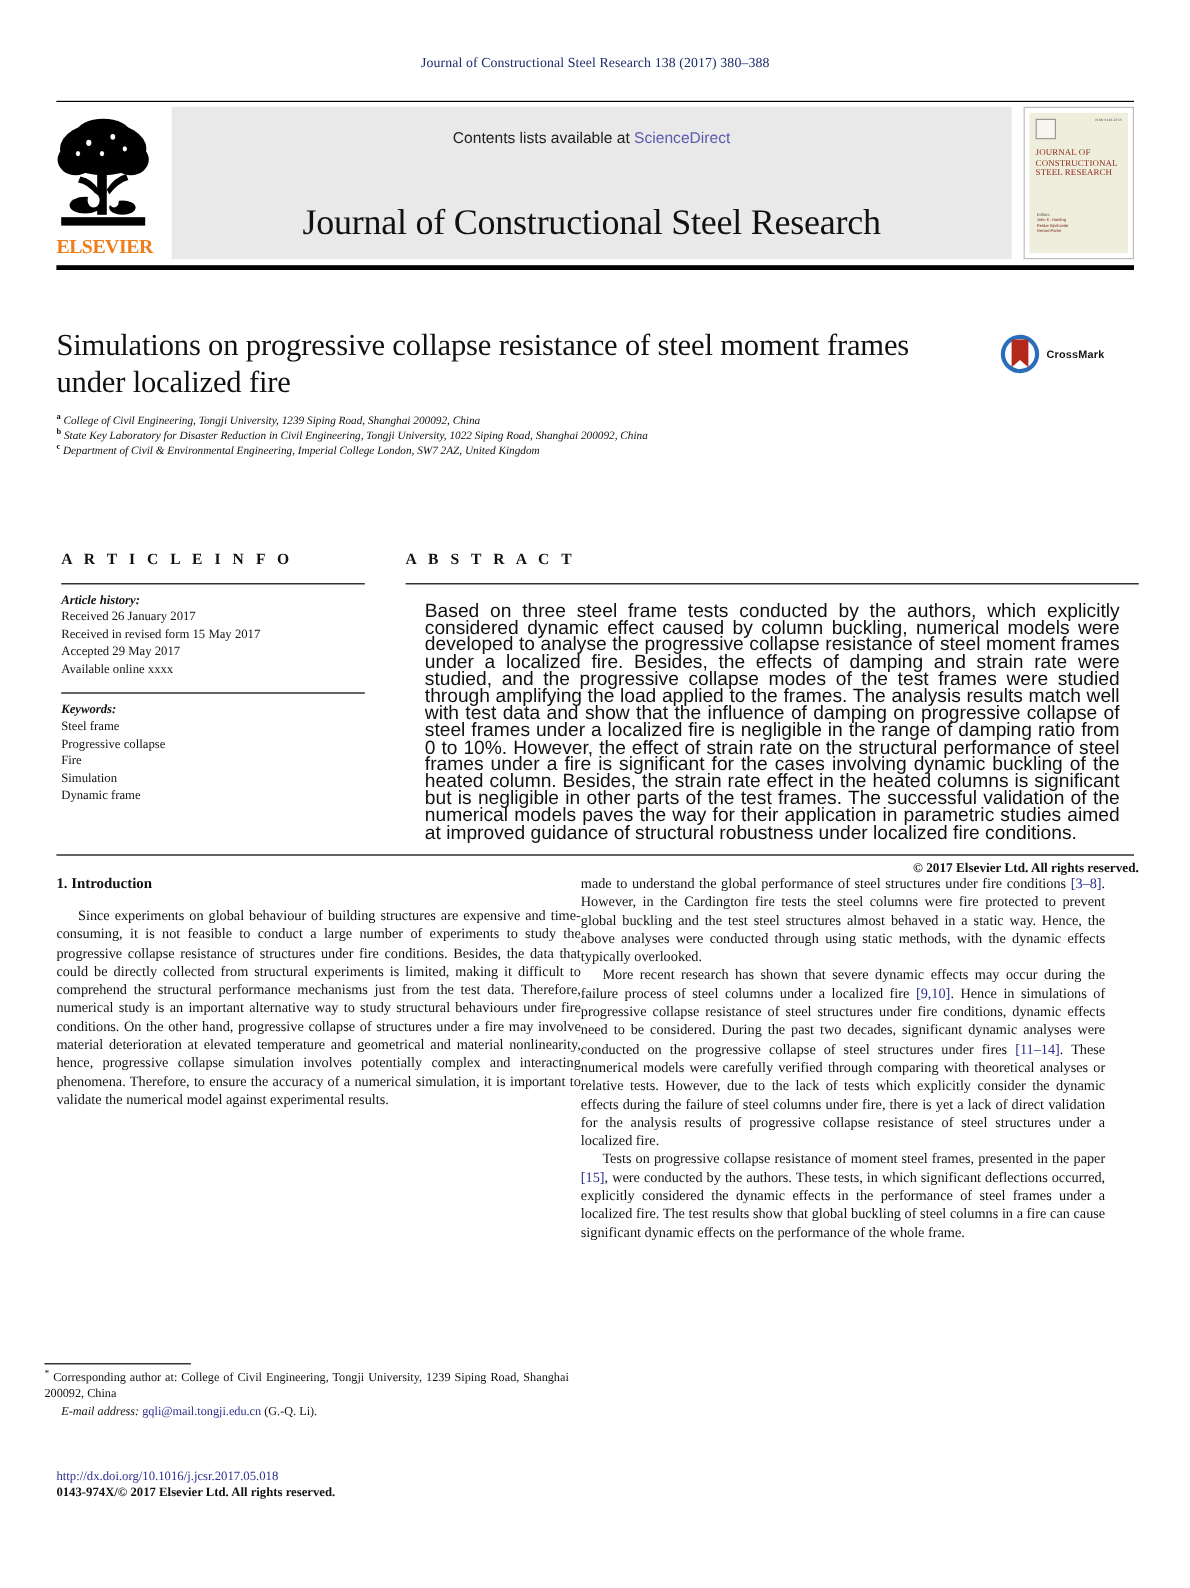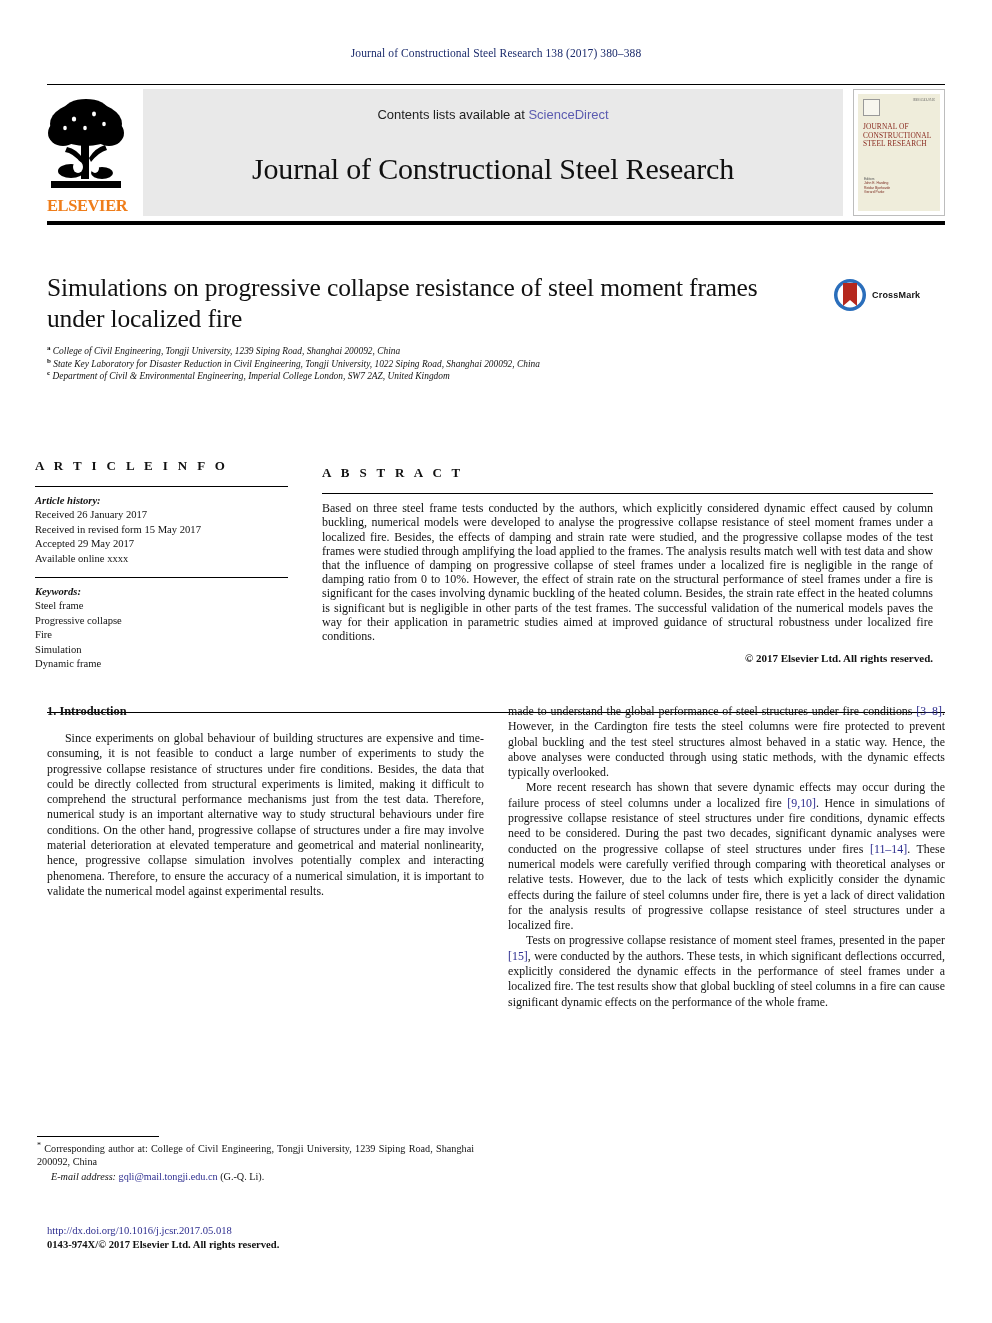--- a/index.html
+++ b/index.html
@@ -75,20 +75,21 @@
   }
   .masthead-center {
     flex: 1 1 auto;
     background: #e9e9e9;
     margin: 0 10px 0 10px;
     display: flex;
     flex-direction: column;
     align-items: center;
     justify-content: flex-start;
     position: relative;
+    gap: 17px;
   }
   .contents-line {
     margin-top: 18px;
     font-family: "Liberation Sans", sans-serif;
     font-size: 13px;
     color: #222;
   }
   .contents-line .sd-link {
     color: #5b5bb0;
   }
@@ -216,24 +217,23 @@
     font-size: 7px;
     vertical-align: super;
     line-height: 0;
     font-weight: bold;
   }
 
   
   .info-abstract {
     position: absolute;
     top: 458px;
-    left: 35px;
-    width: 898px;
-    display: flex;
-    align-items: center;
+    left: 51px;
+    width: 898px;
+    display: flex;
   }
   .col-info {
     width: 253px;
     flex: 0 0 253px;
     margin-right: 34px;
   }
   .col-abstract {
     flex: 1 1 auto;
   }
   .sec-head {
@@ -256,51 +256,50 @@
   }
   .info-group .grp-title {
     font-style: italic;
     font-weight: bold;
   }
   .info-rule {
     border-top: 1.2px solid #000;
     margin: 11px 0 7px 0;
   }
   .abstract-text {
-    font-family: Liberation Serif, serif;
-    font-size: 12px;
+    font-family: Liberation Sans, sans-serif;
+    font-size: 16px;
     line-height: 14.2px;
     text-align: justify;
     color: #111;
-    margin: 0;
+    margin: 16px;
   }
   .copyright-line {
     margin-top: 9px;
     text-align: right;
     font-family: "Liberation Serif", serif;
     font-size: 11px;
     font-weight: bold;
     color: #111;
   }
   .hr-wide {
     position: absolute;
     top: 712px;
     left: 47px;
     width: 898px;
     border-top: 1.5px solid #000;
   }
 
   
   .body-cols {
     position: absolute;
-    top: 704px;
+    top: 729px;
     left: 47px;
     width: 898px;
     display: flex;
-    gap: 24px;
   }
   .bcol {
     width: 437px;
     flex: 0 0 437px;
     position: relative;
   }
   .section-title {
     font-family: "Liberation Serif", serif;
     font-size: 12.4px;
     font-weight: bold;

